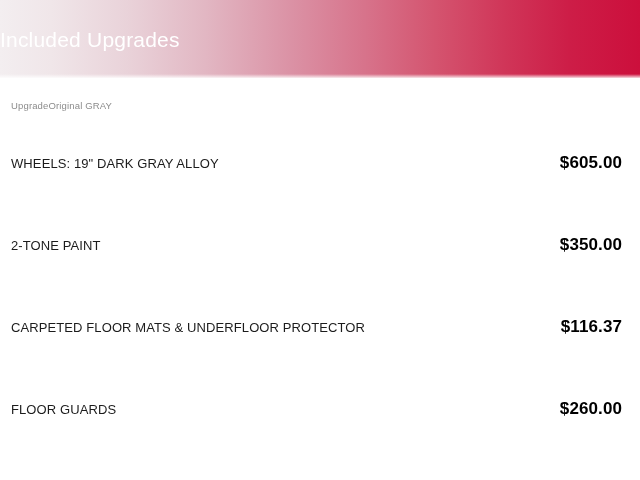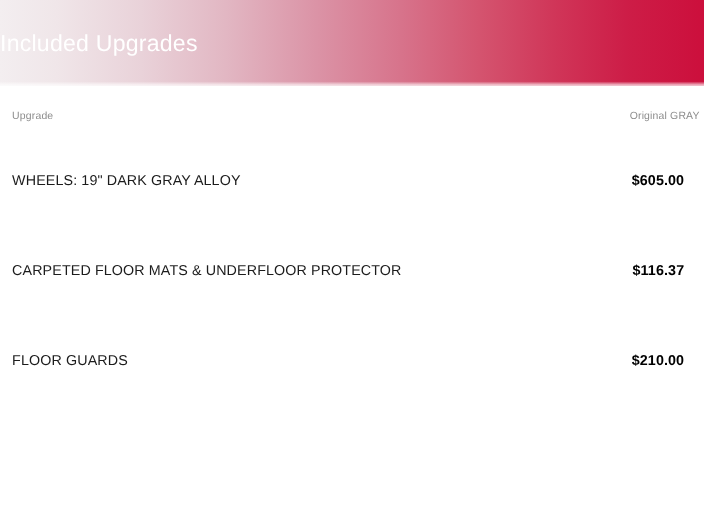--- a/index.html
+++ b/index.html
@@ -67,21 +67,21 @@
   
   .table {
     position: relative;
     width: 640px;
     box-sizing: border-box;
   }
 
   .col-head {
     display: flex;
     align-items: center;
-    justify-content: space-between;
+    justify-content: flex-start;
     box-sizing: border-box;
     padding: 0 4px 0 11px;
     height: 34px;
     margin-top: 10px;
   }
   .col-head-cell {
     font-size: 9.5px;
     color: #8c8c8c;
     font-weight: 400;
     letter-spacing: 0.15px;
@@ -101,21 +101,21 @@
   }
   .row-label {
     font-size: 13px;
     color: #1c1c1c;
     font-weight: 400;
     letter-spacing: 0.1px;
     white-space: nowrap;
     text-align: left;
   }
   .row-price {
-    font-size: 13px;
+    font-size: 17px;
     color: #000000;
     font-weight: bold;
     letter-spacing: 0.1px;
     white-space: nowrap;
     text-align: right;
   }
 
   
   .footer {
     box-sizing: border-box;
@@ -146,27 +146,31 @@
     <div class="col-head">
       <div class="col-head-cell">Upgrade</div>
       <div class="col-head-cell right">Original GRAY</div>
     </div>
 
     <div class="row">
       <div class="row-label">WHEELS: 19" DARK GRAY ALLOY</div>
       <div class="row-price">$605.00</div>
     </div>
 
+    <div class="row">
+      <div class="row-label">2-TONE PAINT</div>
+      <div class="row-price">$350.00</div>
+    </div>
 
     <div class="row">
       <div class="row-label">CARPETED FLOOR MATS &amp; UNDERFLOOR PROTECTOR</div>
       <div class="row-price">$116.37</div>
     </div>
 
     <div class="row">
       <div class="row-label">FLOOR GUARDS</div>
-      <div class="row-price">$210.00</div>
+      <div class="row-price">$260.00</div>
     </div>
 
   </div>
 
 
 </div>
 
 </body></html>

